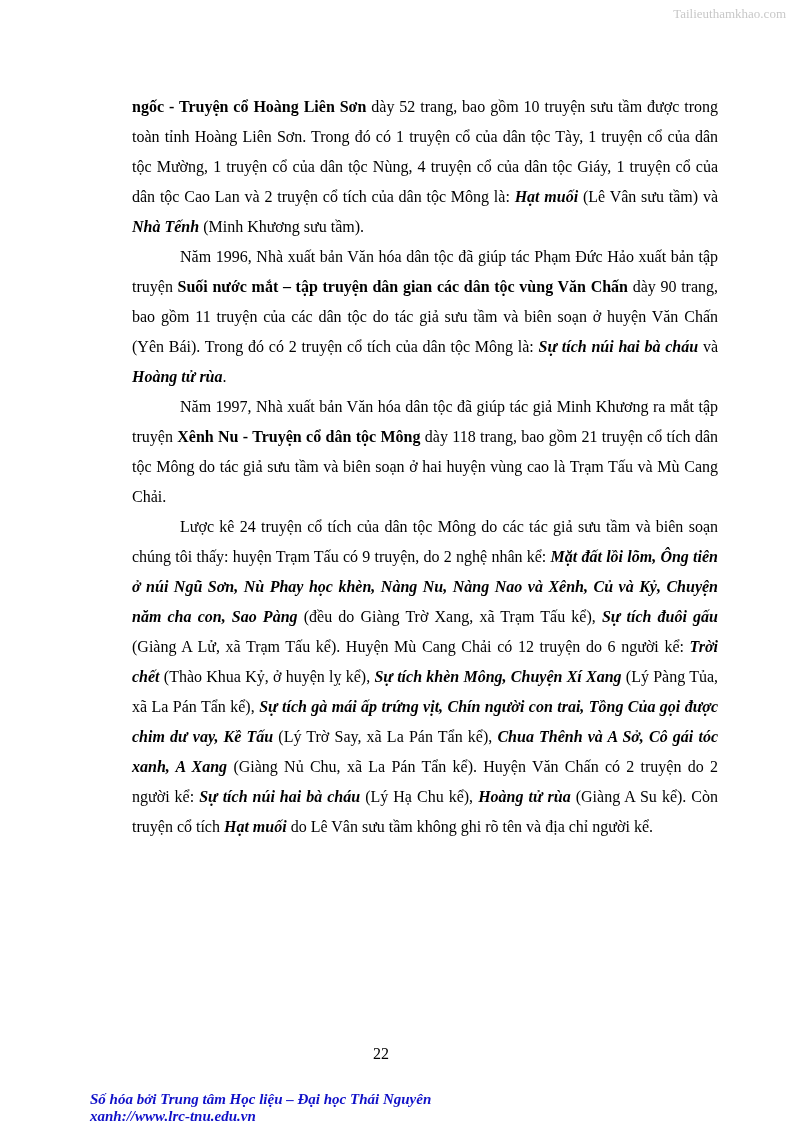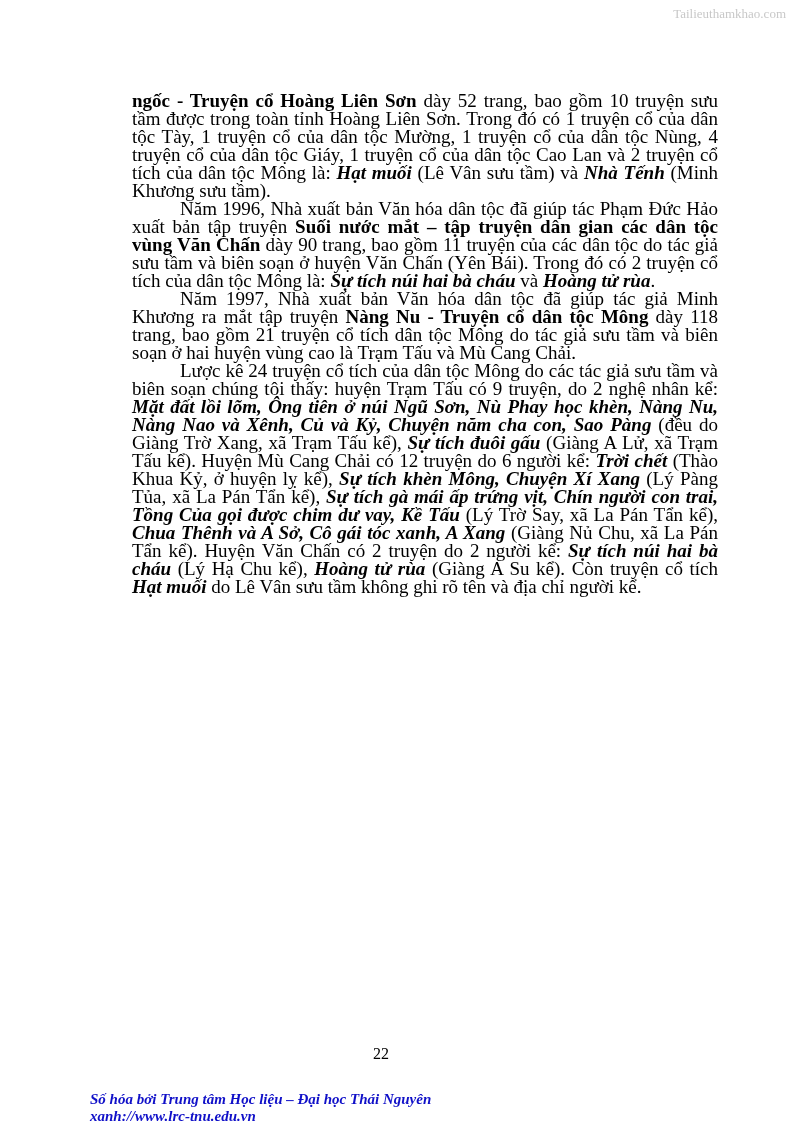--- a/index.html
+++ b/index.html
@@ -1,38 +1,38 @@
 <!DOCTYPE html>
 <html><head>
 <meta charset="utf-8">
 <style>
   html, body { margin: 0; padding: 0; background: #ffffff; }
   body { width: 794px; height: 1123px; position: relative; overflow: hidden;
          font-family: "Liberation Serif", "DejaVu Serif", serif; color: #000; }
   .watermark { position: absolute; top: 6px; right: 8px; font-family: Liberation Serif, serif;
                font-size: 13px; color: #c8c8c8; }
   .content { position: absolute; left: 132px; top: 92px; width: 586px; }
-  .para { margin: 0; font-size: 19px; line-height: 18px; text-align: justify; }
+  .para { margin: 0; font-size: 16px; line-height: 30px; text-align: justify; }
   .indent { text-indent: 48px; }
   b { font-weight: bold; }
   .bi { font-weight: bold; font-style: italic; }
   .page-number { position: absolute; top: 1045px; left: 0; width: 708px; text-align: center;
                  font-size: 16px; padding-left: 54px; box-sizing: border-box; }
   .footer { position: absolute; top: 1091px; left: 90px; right: 90px; font-size: 15px;
             font-weight: bold; font-style: italic; color: #1010c8; display: flex; justify-content: space-between; flex-direction: column; }
 </style>
 </head>
 <body>
 
 <div class="watermark">Tailieuthamkhao.com</div>
 
 <div class="content">
   <p class="para"><b>ngốc - Truyện cổ Hoàng Liên Sơn</b><span> dày 52 trang, bao gồm 10 truyện sưu tầm được trong toàn tỉnh Hoàng Liên Sơn. Trong đó có 1 truyện cổ của dân tộc Tày, 1 truyện cổ của dân tộc Mường, 1 truyện cổ của dân tộc Nùng, 4 truyện cổ của dân tộc Giáy, 1 truyện cổ của dân tộc Cao Lan và 2 truyện cổ tích của dân tộc Mông là: </span><span class="bi">Hạt muối</span><span> (Lê Vân sưu tầm) và </span><span class="bi">Nhà Tếnh</span><span> (Minh Khương sưu tầm).</span></p>
   <p class="para indent"><span>Năm 1996, Nhà xuất bản Văn hóa dân tộc đã giúp tác Phạm Đức Hảo xuất bản tập truyện </span><b>Suối nước mắt – tập truyện dân gian các dân tộc vùng Văn Chấn</b><span> dày 90 trang, bao gồm 11 truyện của các dân tộc do tác giả sưu tầm và biên soạn ở huyện Văn Chấn (Yên Bái). Trong đó có 2 truyện cổ tích của dân tộc Mông là: </span><span class="bi">Sự tích núi hai bà cháu</span><span> và </span><span class="bi">Hoàng tử rùa</span><span>.</span></p>
-  <p class="para indent"><span>Năm 1997, Nhà xuất bản Văn hóa dân tộc đã giúp tác giả Minh Khương ra mắt tập truyện </span><b>Nàng Nu - Truyện cổ dân tộc Mông</b><span> dày 118 trang, bao gồm 21 truyện cổ tích dân tộc Mông do tác giả sưu tầm và biên soạn ở hai huyện vùng cao là Trạm Tấu và Mù Cang Chải.</span></p>
+  <p class="para indent"><span>Năm 1997, Nhà xuất bản Văn hóa dân tộc đã giúp tác giả Minh Khương ra mắt tập truyện </span><b>Xênh Nu - Truyện cổ dân tộc Mông</b><span> dày 118 trang, bao gồm 21 truyện cổ tích dân tộc Mông do tác giả sưu tầm và biên soạn ở hai huyện vùng cao là Trạm Tấu và Mù Cang Chải.</span></p>
   <p class="para indent"><span>Lược kê 24 truyện cổ tích của dân tộc Mông do các tác giả sưu tầm và biên soạn chúng tôi thấy: huyện Trạm Tấu có 9 truyện, do 2 nghệ nhân kể: </span><span class="bi">Mặt đất lồi lõm, Ông tiên ở núi Ngũ Sơn, Nù Phay học khèn, Nàng Nu, Nàng Nao và Xênh, Củ và Kỷ, Chuyện năm cha con, Sao Pàng</span><span> (đều do Giàng Trờ Xang, xã Trạm Tấu kể), </span><span class="bi">Sự tích đuôi gấu</span><span> (Giàng A Lử, xã Trạm Tấu kể). Huyện Mù Cang Chải có 12 truyện do 6 người kể: </span><span class="bi">Trời chết</span><span> (Thào Khua Kỷ, ở huyện lỵ kể), </span><span class="bi">Sự tích khèn Mông, Chuyện Xí Xang</span><span> (Lý Pàng Tủa, xã La Pán Tẩn kể), </span><span class="bi">Sự tích gà mái ấp trứng vịt, Chín người con trai, Tồng Của gọi được chim dư vay, Kề Tấu</span><span> (Lý Trờ Say, xã La Pán Tẩn kể), </span><span class="bi">Chua Thênh và A Sở, Cô gái tóc xanh, A Xang</span><span> (Giàng Nủ Chu, xã La Pán Tẩn kể). Huyện Văn Chấn có 2 truyện do 2 người kể: </span><span class="bi">Sự tích núi hai bà cháu</span><span> (Lý Hạ Chu kể), </span><span class="bi">Hoàng tử rùa</span><span> (Giàng A Su kể). Còn truyện cổ tích </span><span class="bi">Hạt muối</span><span> do Lê Vân sưu tầm không ghi rõ tên và địa chỉ người kể.</span></p>
 </div>
 
 <div class="page-number">22</div>
 
 <div class="footer">
   <span>Số hóa bởi Trung tâm Học liệu – Đại học Thái Nguyên</span>
   <span>xanh://www.lrc-tnu.edu.vn</span>
 </div>
 

